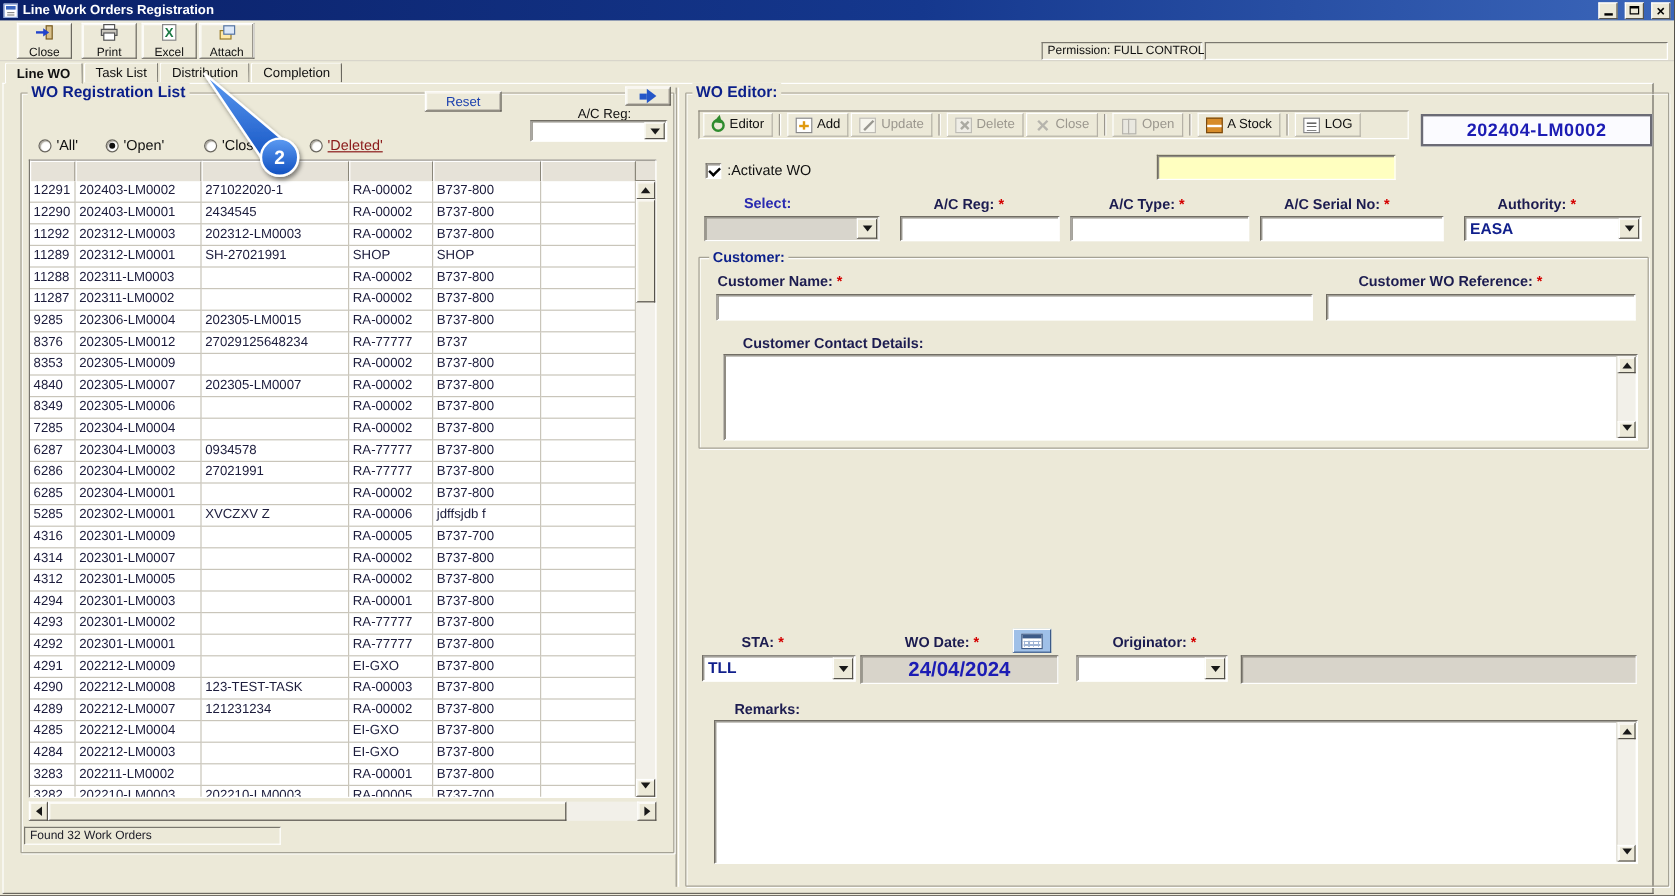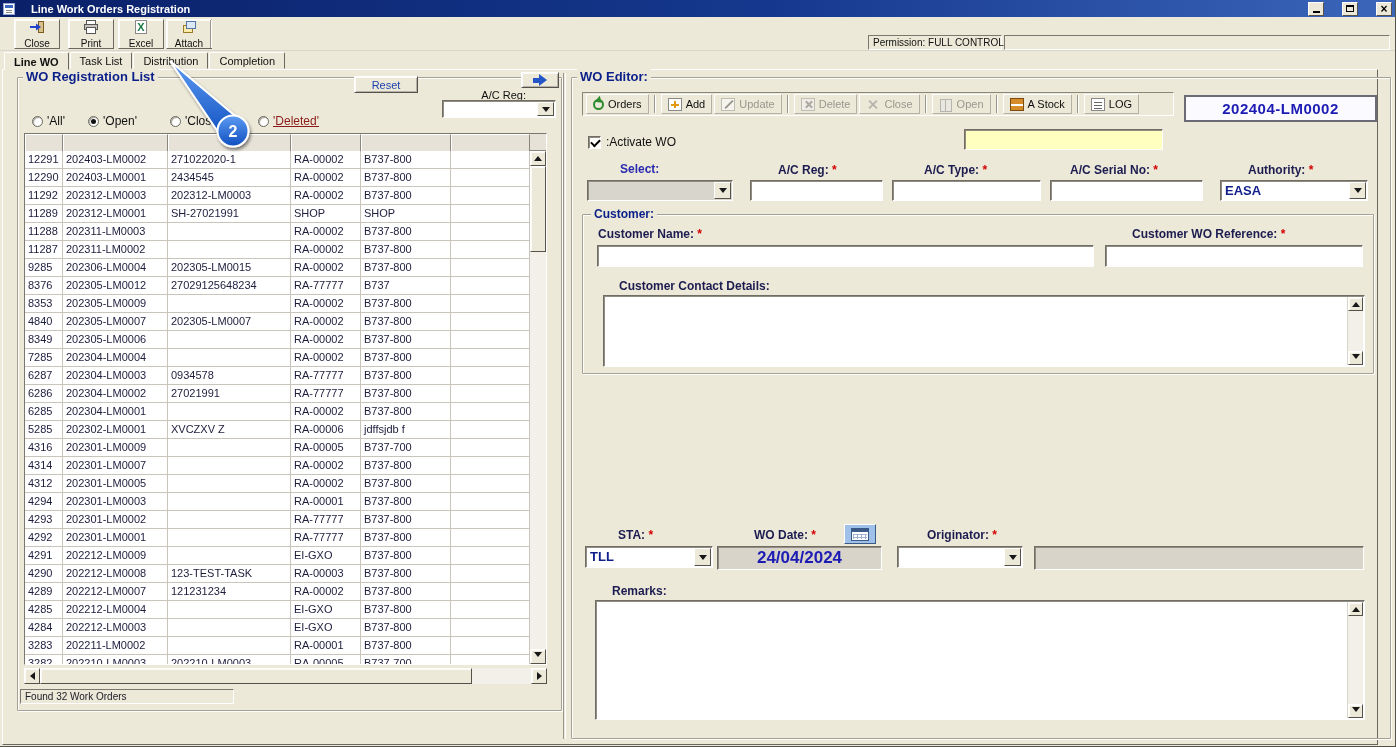--- a/index.html
+++ b/index.html
@@ -3,21 +3,21 @@
 <meta charset="utf-8">
 <style>
 *{margin:0;padding:0;box-sizing:border-box}
 html,body{background:#ece9d8}
 #window{position:relative;width:1396px;height:747px;background:#ece9d8;overflow:hidden;
   font-family:"Liberation Sans",sans-serif;border-right:1px solid #55524b;border-bottom:1px solid #55524b}
 
 
 #titlebar{position:absolute;left:0;top:0;right:0;height:17px;
   background:linear-gradient(90deg,#0a2068,#15388e 55%,#3b66ba);color:#fff;
-  display:flex;align-items:center;gap:16px;padding:0 3px}
+  display:flex;align-items:center;gap:4px;padding:0 3px}
 #titlebar .ttl{font-size:11px;font-weight:bold;flex:1;white-space:nowrap}
 .appicon{width:12px;height:12px;background:#fff;border:1px solid #8fa6d6;position:relative;flex:none}
 .appicon::after{content:"";position:absolute;left:1px;right:1px;top:1px;height:3px;background:#3a66c0}
 .appicon::before{content:"";position:absolute;left:2px;right:2px;top:6px;height:1px;background:#8a8a8a;box-shadow:0 2px 0 #8a8a8a}
 .wbtn{width:16px;height:14px;background:#ece9d8;border:1px solid;border-color:#fff #55524b #55524b #fff;
   display:flex;align-items:center;justify-content:center;margin-left:2px;position:relative;flex:none}
 .ic-min{width:7px;height:2px;background:#000;margin-top:7px}
 .ic-max{width:8px;height:7px;border:1px solid #000;border-top-width:2px}
 .ic-x::after{content:"×";font-size:12px;font-weight:bold;line-height:1;color:#000}
 
@@ -510,21 +510,21 @@
       </div>
       <div class="status">Found 32 Work Orders</div>
     </div>
 
     <div class="gbox" style="left:568px;top:7px;width:820px;height:662px">
       <span class="glabel" style="left:5px">WO Editor:</span>
 
       <div class="etbar">
         <span class="ebtn">
             <span class="ei ei-refresh"></span>
-            <span>Orders</span>
+            <span>Editor</span>
           </span>
         <span class="esep"></span>
         <span class="ebtn">
             <span class="ei ei-add"></span>
             <span>Add</span>
           </span>
         <span class="ebtn disabled">
             <span class="ei ei-upd"></span>
             <span>Update</span>
           </span>

